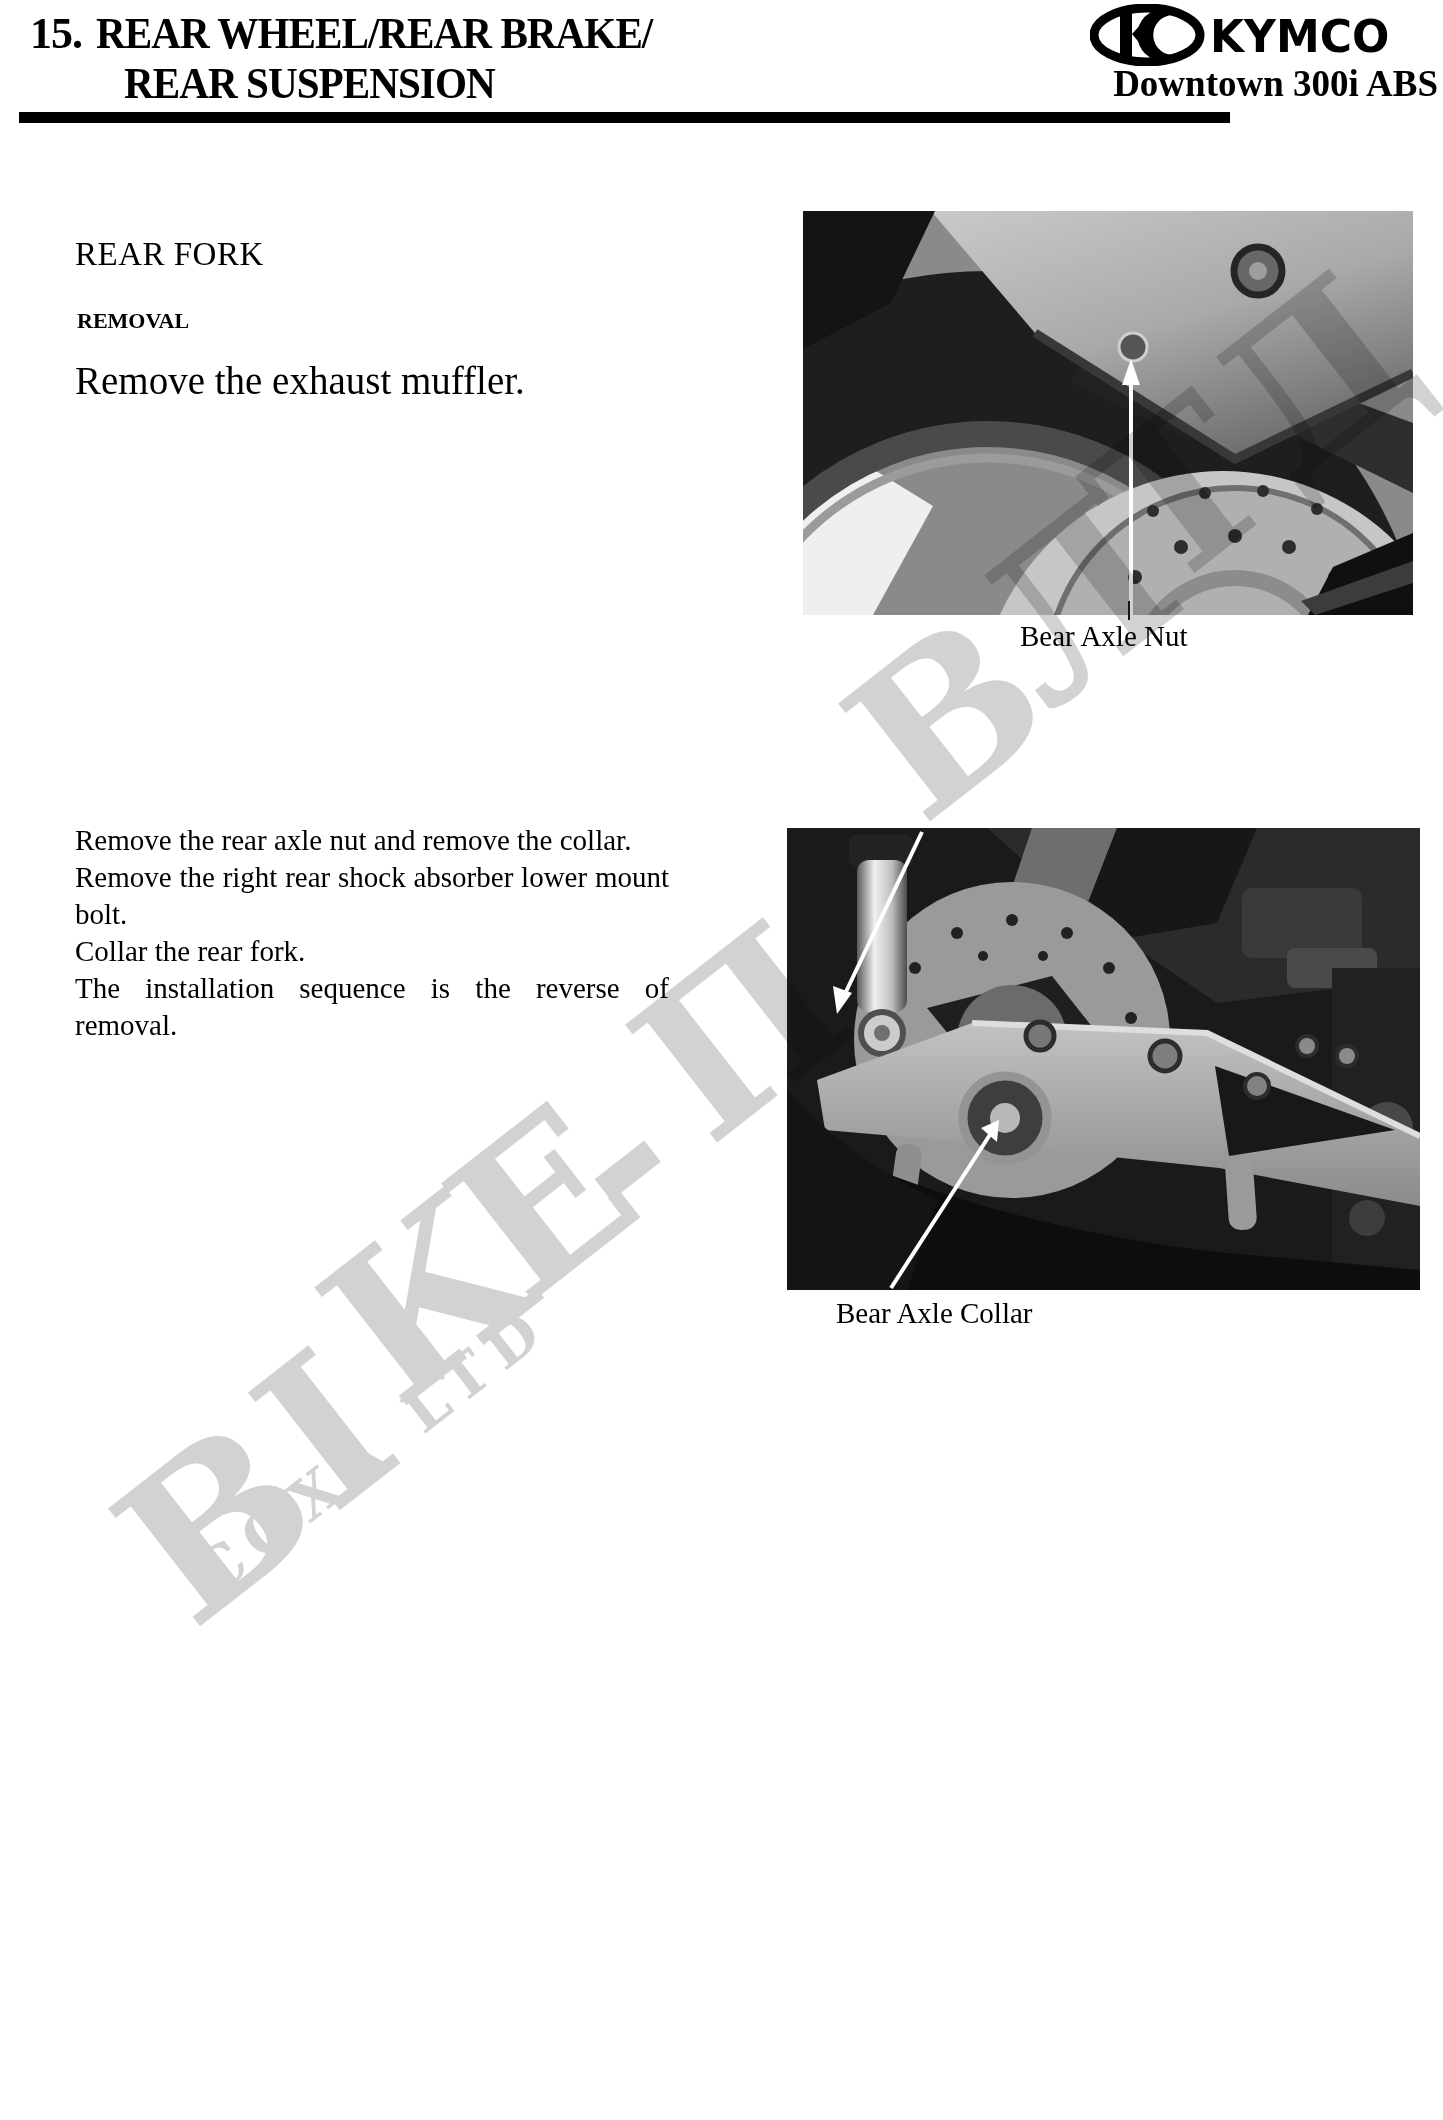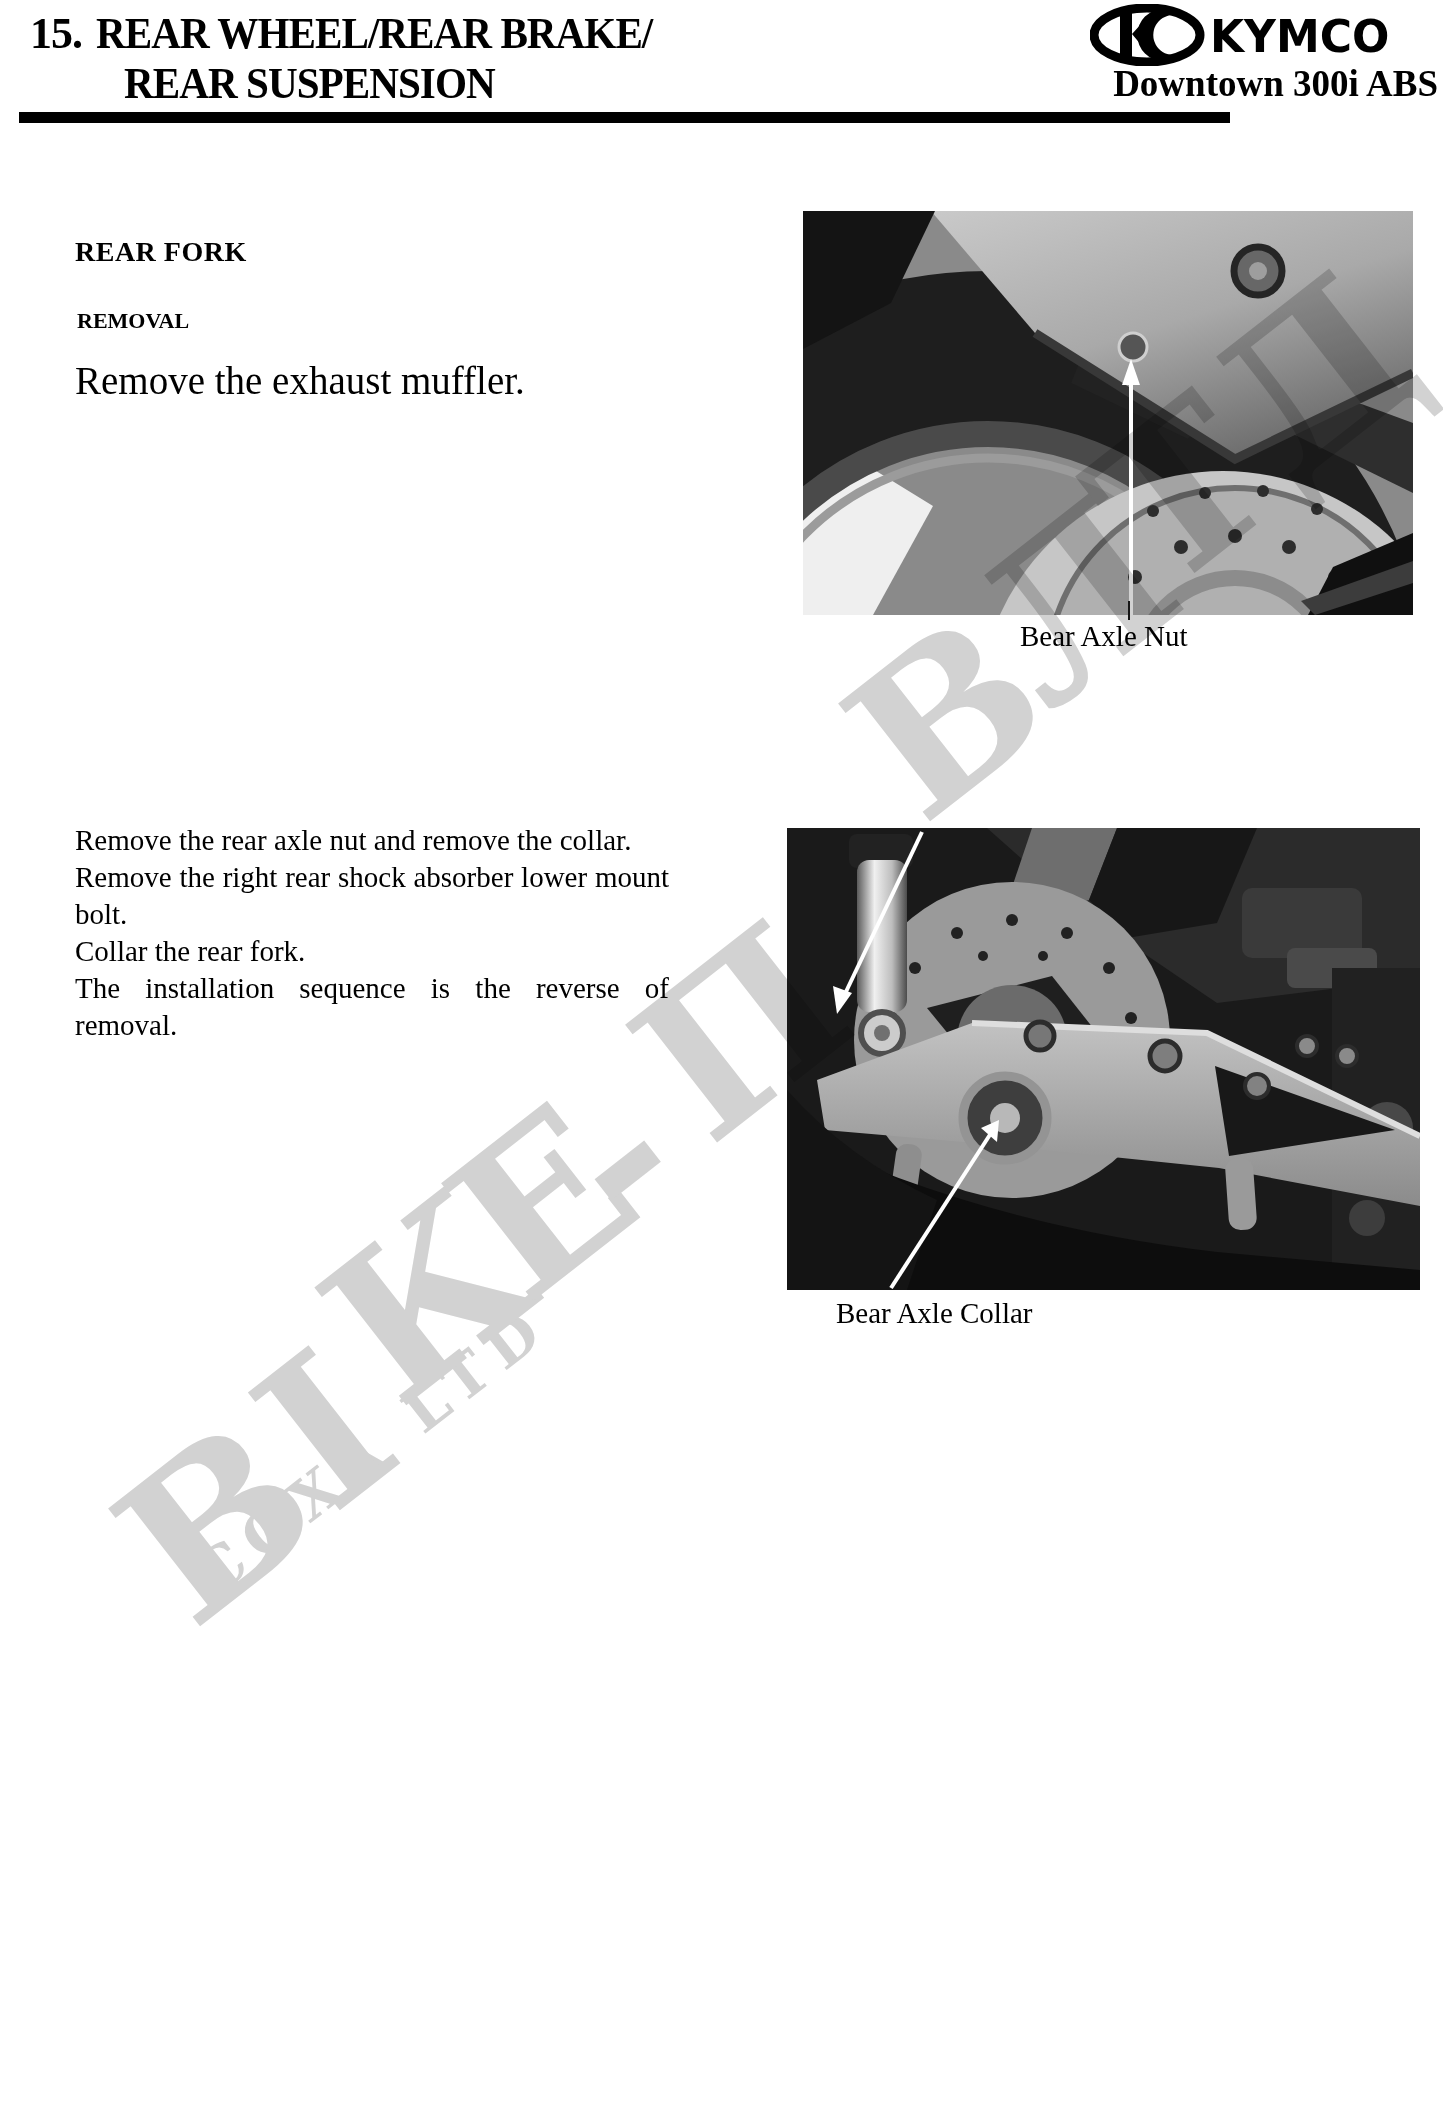--- a/index.html
+++ b/index.html
@@ -37,21 +37,21 @@
   .model{
     position:absolute;left:1075px;top:62px;width:363px;
     font-size:37px;font-weight:bold;text-align:right;white-space:nowrap;
   }
   .header-bar{
     position:absolute;left:19px;top:112px;width:1211px;height:11px;background:#000;
   }
   
   .section-title{
     position:absolute;left:75px;top:236px;
-    font-size:28px;font-weight:bold;letter-spacing:0.5px;white-space:nowrap;
+    font-size:33px;font-weight:normal;letter-spacing:0.5px;white-space:nowrap;
   }
   .subsection-title{
     position:absolute;left:77px;top:308px;
     font-size:22px;font-weight:bold;white-space:nowrap;
   }
   .step{position:absolute;left:75px;font-size:39px;line-height:37px;white-space:nowrap;}
   .step-1{top:362px;}
   .step-2{top:417px;}
   .steps-block{
     position:absolute;left:75px;top:822px;width:594px;

